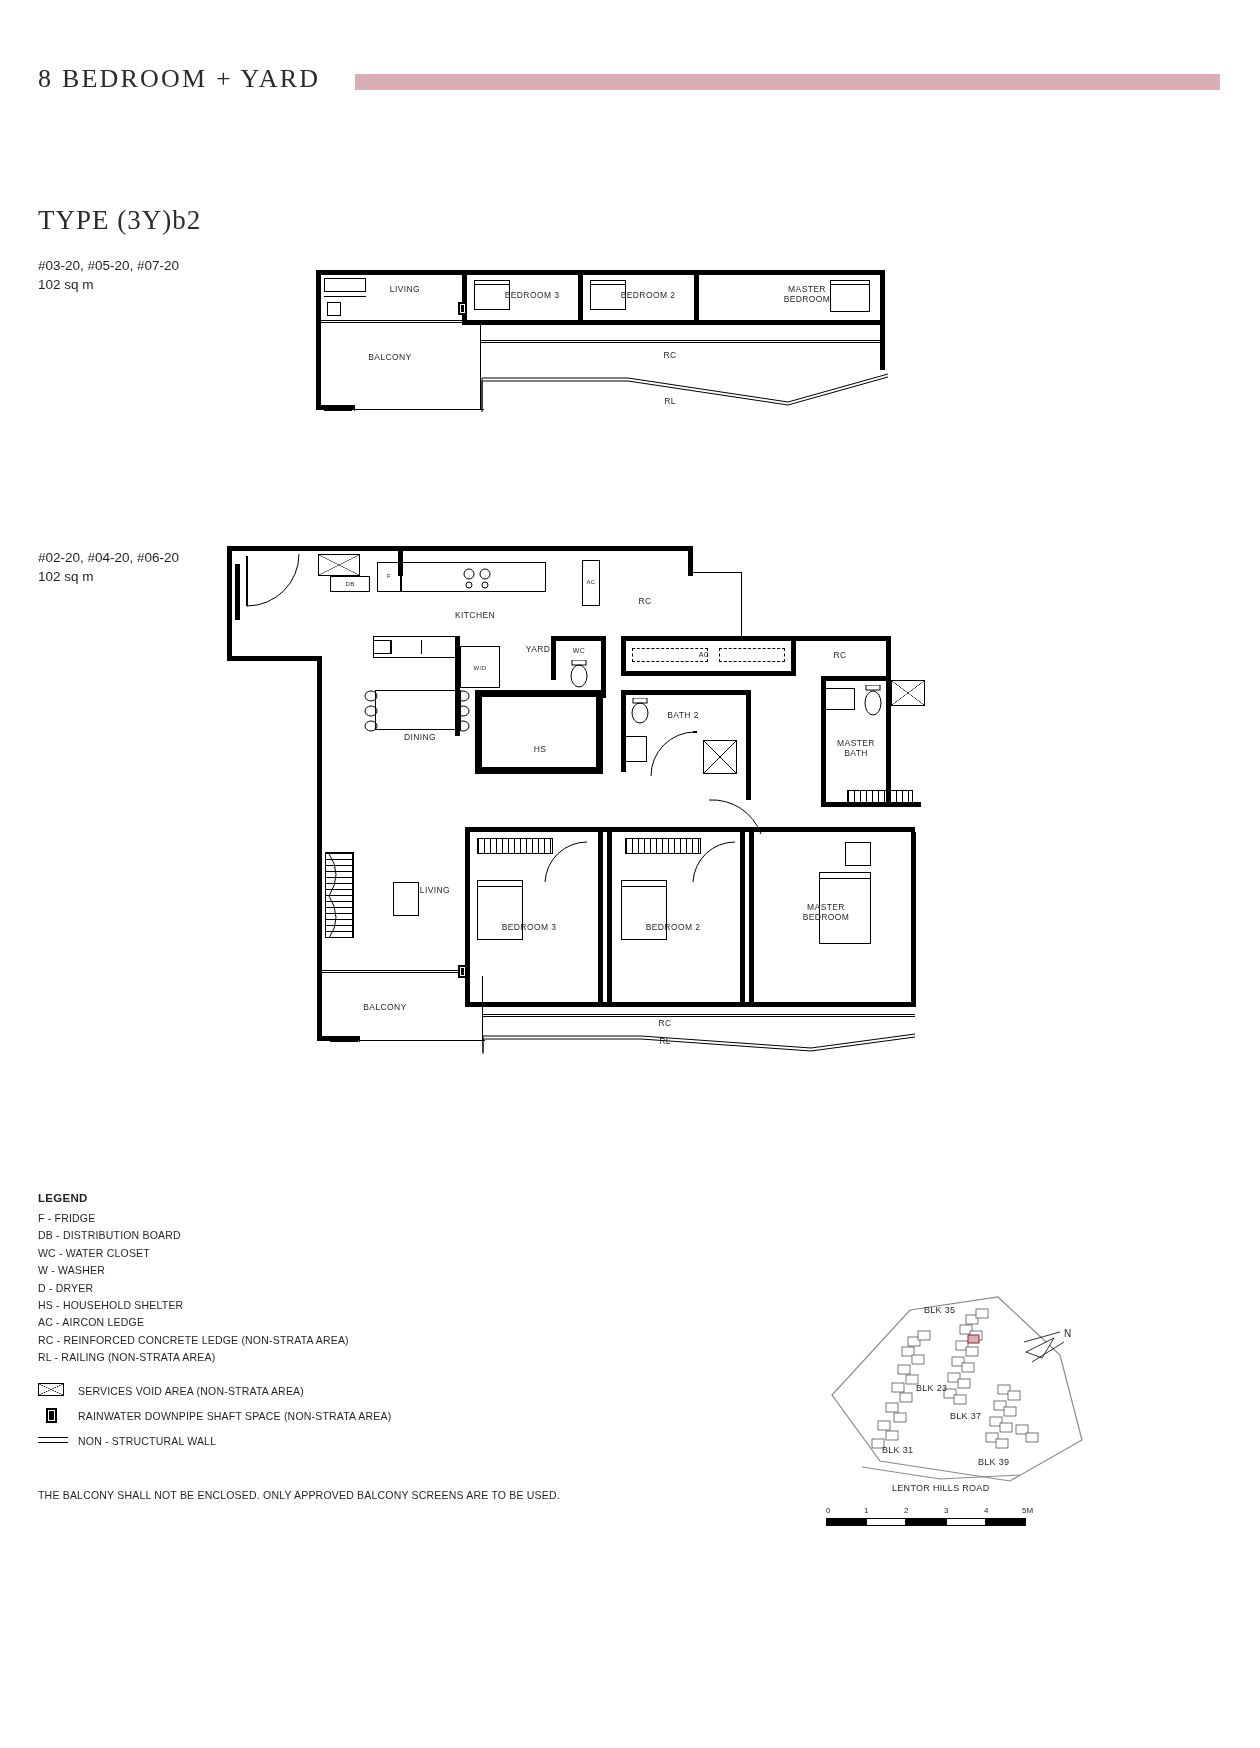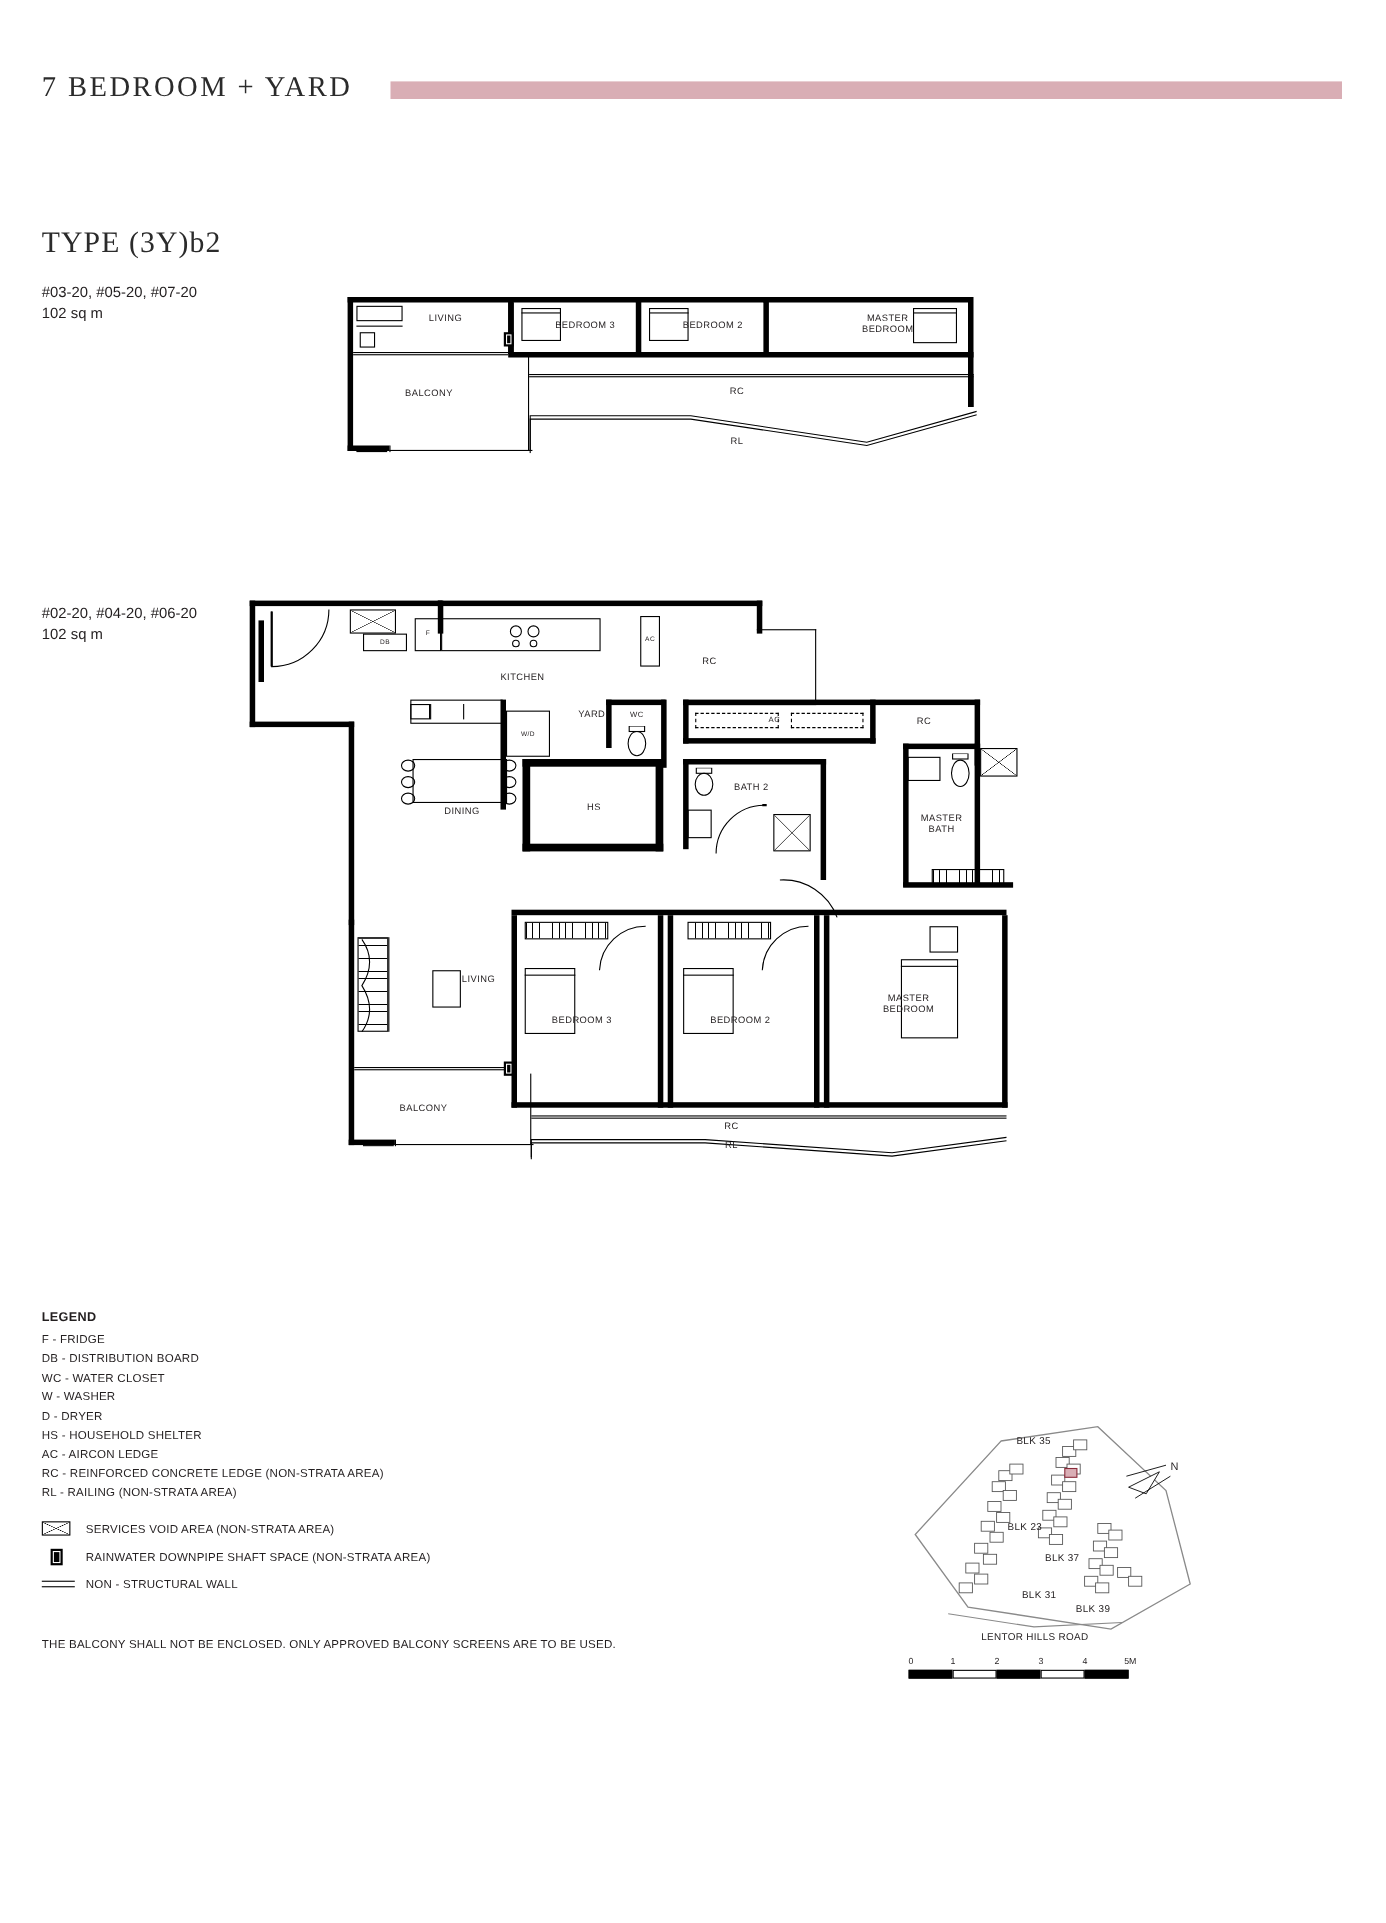--- a/index.html
+++ b/index.html
@@ -83,21 +83,21 @@
   .scalebar { position:absolute; left:826px; top:1510px; width:240px; height:22px; }
   .scalebar .seg { position:absolute; top:8px; height:8px; border:1px solid #000; box-sizing:border-box; }
   .scalebar .num { position:absolute; top:-4px; font-size:8px; }
   .compass { position:absolute; left:1020px; top:1318px; width:70px; height:58px; }
 </style>
 </head>
 <body>
 
 <div class="page">
 
-  <div class="hdr-title">7 BEDROOM + YARD</div>
+  <div class="hdr-title">8 BEDROOM + YARD</div>
   <div class="hdr-bar"></div>
 
   <div class="type-title">TYPE (3Y)b2</div>
 
   <div class="unit-block" id="unitsA">
     <div>#03-20, #05-20, #07-20</div>
     <div>102 sq m</div>
   </div>
 
   <div class="unit-block" id="unitsB">
@@ -242,21 +242,21 @@
     <div class="lbl sm" style="left:332px; top:106px; width:44px;">WC</div>
     <svg style="position:absolute; left:342px; top:120px;" width="26" height="30">
       <rect x="5" y="0" width="14" height="5" fill="none" stroke="#000"></rect>
       <ellipse cx="12" cy="16" rx="8" ry="11" fill="none" stroke="#000"></ellipse>
     </svg>
 
     <div class="w" style="left:250px; top:150px; width:128px; height:7px;"></div>
     <div class="w" style="left:250px; top:150px; width:7px; height:84px;"></div>
     <div class="w" style="left:371px; top:150px; width:7px; height:84px;"></div>
     <div class="w" style="left:250px; top:227px; width:128px; height:7px;"></div>
-    <div class="lbl" style="left:290px; top:188px; width:50px;">HS</div>
+    <div class="lbl" style="left:290px; top:204px; width:50px;">HS</div>
 
     <div class="w" style="left:396px; top:150px; width:5px; height:82px;"></div>
     <div class="w" style="left:396px; top:150px; width:130px; height:5px;"></div>
     <div class="w" style="left:521px; top:150px; width:5px; height:110px;"></div>
     <div class="lbl" style="left:428px; top:170px; width:60px;">BATH 2</div>
     <svg style="position:absolute; left:404px; top:158px;" width="24" height="26">
       <rect x="4" y="0" width="14" height="5" fill="none" stroke="#000"></rect>
       <ellipse cx="11" cy="15" rx="8" ry="10" fill="none" stroke="#000"></ellipse>
     </svg>
     <div class="box" style="left:400px; top:196px; width:22px; height:26px;"></div>
@@ -420,21 +420,21 @@
         <rect x="196" y="140" width="12" height="9"></rect>
           <rect x="206" y="148" width="12" height="9"></rect>
       </g>
       <rect x="148" y="50" width="11" height="8" fill="#d9aeb5" stroke="#8a2b3a" stroke-width="1"></rect>
       <path d="M42 182 L120 194 L200 190" fill="none" stroke="#8a8a8a" stroke-width="1"></path>
     </svg>
 
     <div class="site-lbl" style="left:104px; top:20px;">BLK 35</div>
     <div class="site-lbl" style="left:96px; top:98px;">BLK 23</div>
     <div class="site-lbl" style="left:130px; top:126px;">BLK 37</div>
-    <div class="site-lbl" style="left:62px; top:160px;margin-left:47px;">BLK 31</div>
+    <div class="site-lbl" style="left:62px; top:160px;">BLK 31</div>
     <div class="site-lbl" style="left:158px; top:172px;">BLK 39</div>
     <div class="site-road" style="left:72px; top:198px;">LENTOR HILLS ROAD</div>
   </div>
 
   <div class="compass">
     <svg width="70" height="58">
       <polygon points="6,34 34,20 14,30" fill="#000"></polygon>
       <polygon points="6,34 34,20 22,40" fill="#ffffff" stroke="#000" stroke-width="0.8"></polygon>
       <line x1="4" y1="24" x2="40" y2="14" stroke="#000" stroke-width="0.8"></line>
       <line x1="12" y1="44" x2="44" y2="24" stroke="#000" stroke-width="0.8"></line>

